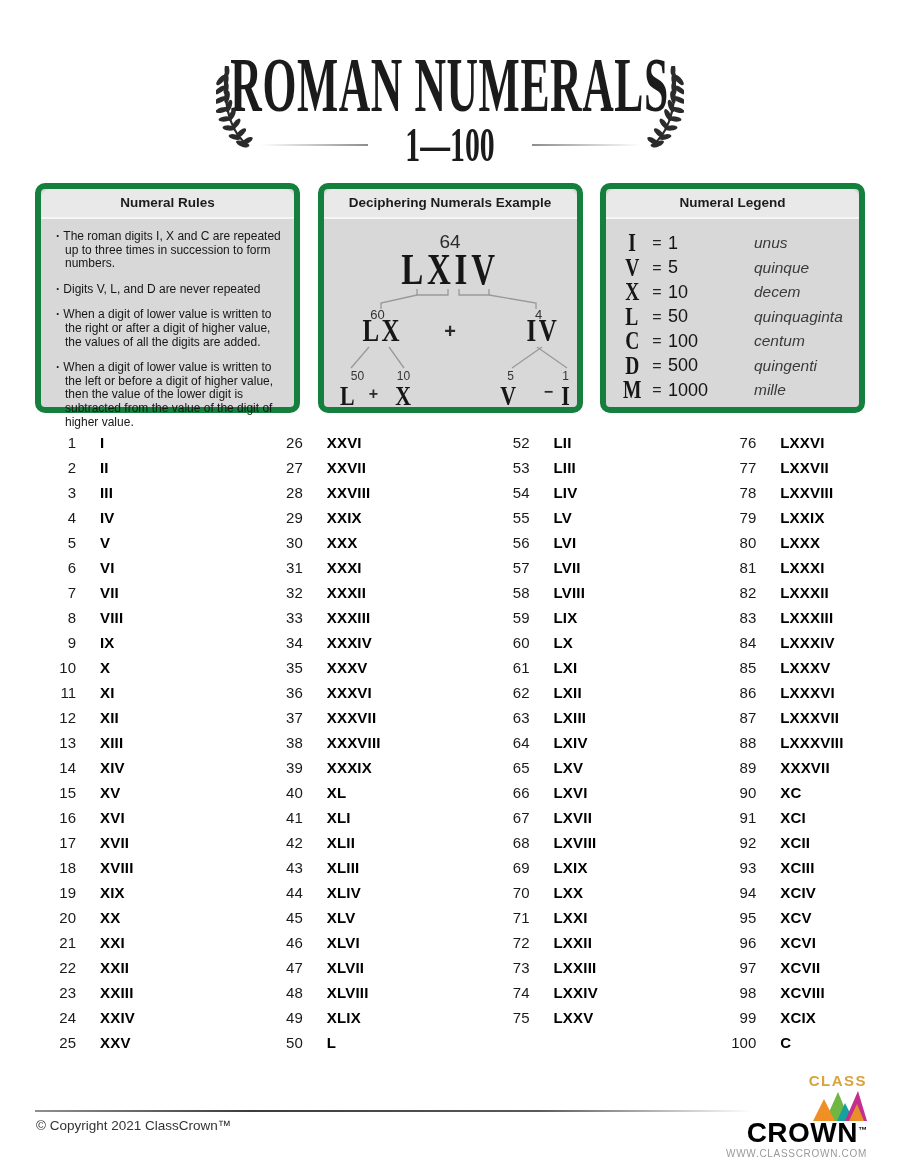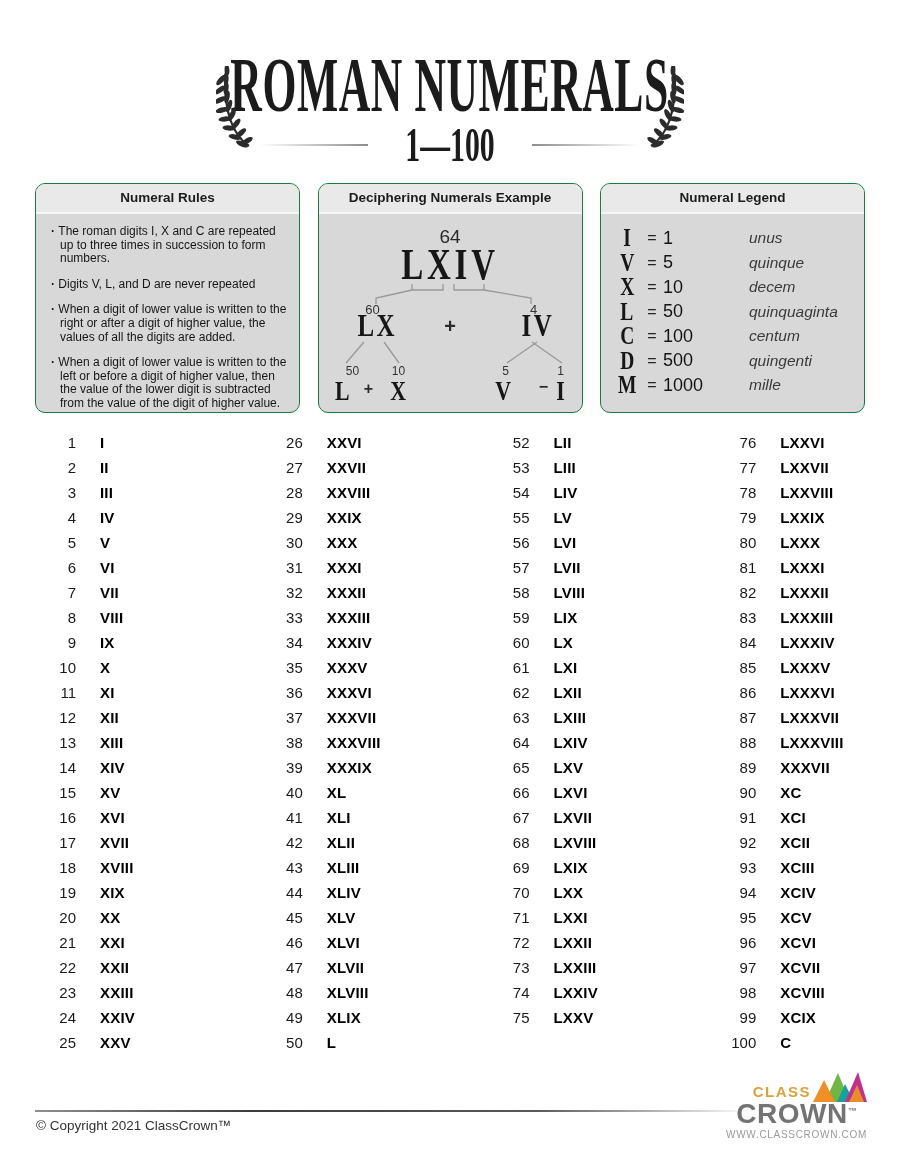--- a/index.html
+++ b/index.html
@@ -25,21 +25,21 @@
   }
   .sub-line { width:108px; height:2px; }
   .sub-line.left  { background:linear-gradient(to right, rgba(170,170,170,0), #8d8d8d); }
   .sub-line.right { background:linear-gradient(to left,  rgba(170,170,170,0), #8d8d8d); }
   .laurel { position:absolute; top:66px; width:38px; height:84px; }
   .laurel.left  { left:216px; }
   .laurel.right { left:646px; transform:scaleX(-1); }
 
   
   .boxes { position:absolute; left:35px; top:183px; width:830px; display:flex; justify-content:space-between; }
-  .box { width:265px; height:230px; background:#d8d8d8; border:1px solid #15803d; border-radius:10px; }
+  .box { width:265px; height:230px; background:#d8d8d8; border:6px solid #15803d; border-radius:10px; }
   .box-header {
     height:30px; line-height:28px; background:#e9e9e9; border-radius:9px 9px 0 0;
     border-bottom:2px solid #f6f6f6; text-align:center; font-weight:bold; font-size:13.5px; color:#1c1c1c;
   }
   .box-body { position:relative; height:196px; }
 
   
   .rules-body { padding:11px 12px 0 15px; font-size:12px; line-height:13.6px; color:#161616; }
   .rule-item { margin-bottom:12px; padding-left:9px; text-indent:-9px; }
   .rule-item::before { content:"· "; font-weight:bold; }
@@ -73,21 +73,21 @@
   .tcol { width:226.75px; }
   .trow { height:25px; display:flex; align-items:center; }
   .num { width:41px; text-align:right; font-size:15px; color:#1a1a1a; }
   .roman { margin-left:24px; font-size:15px; font-weight:bold; color:#000; letter-spacing:0.2px; }
 
   
   .footer-divider { position:absolute; left:35px; top:1110px; width:718px; height:2px;
     background:linear-gradient(90deg, #8f8f8f, #3c3c3c 30%, #5a5a5a 70%, rgba(90,90,90,0)); }
   .copyright { position:absolute; left:36px; top:1118px; font-size:13.5px; color:#333; }
   .logo { position:absolute; right:33px; top:1072px; text-align:right; }
-  .logo-top { display:flex; justify-content:flex-end; align-items:flex-end; }
+  .logo-top { display:flex; justify-content:flex-end; align-items:flex-end;flex-direction:column; }
   .logo-class { font-size:15px; font-weight:bold; letter-spacing:1.5px; margin-bottom:2px; }
   .crown-svg { margin-left:2px; display:block; }
   .logo-crown { font-size:28px; font-weight:bold; letter-spacing:0.5px; line-height:24px; margin-top:-3px; white-space:nowrap; }
   .logo-tm { font-size:9px; vertical-align:9px; letter-spacing:0; }
   .logo-url { font-size:10px; color:#9a9a9a; letter-spacing:0.7px; margin-top:3px; }
 </style>
 </head>
 <body>
 
 <div class="page">
@@ -656,17 +656,17 @@
     <div class="logo-top">
       <span class="logo-class" style="color: rgb(217, 163, 60);">CLASS</span>
       <svg class="crown-svg" width="54" height="30" viewBox="0 0 54 30" aria-hidden="true">
         <polygon points="12,30 25,1 37,30" fill="#6FB643"></polygon>
         <polygon points="24,30 32,12 41,30" fill="#16A0A0"></polygon>
         <polygon points="0,30 11,8 22,30" fill="#EF8F25"></polygon>
         <polygon points="32,30 45,0 54,30" fill="#C2308E"></polygon>
         <polygon points="36,30 44,13 51,30" fill="#E88E2A"></polygon>
       </svg>
     </div>
-    <div class="logo-crown" style="color: #737373; text-align: center;"><span>CROWN</span><span class="logo-tm">™</span></div>
+    <div class="logo-crown" style="color: #000000;"><span>CROWN</span><span class="logo-tm">™</span></div>
     <div class="logo-url">WWW.CLASSCROWN.COM</div>
   </div>
 
 </div>
 
 </body></html>

